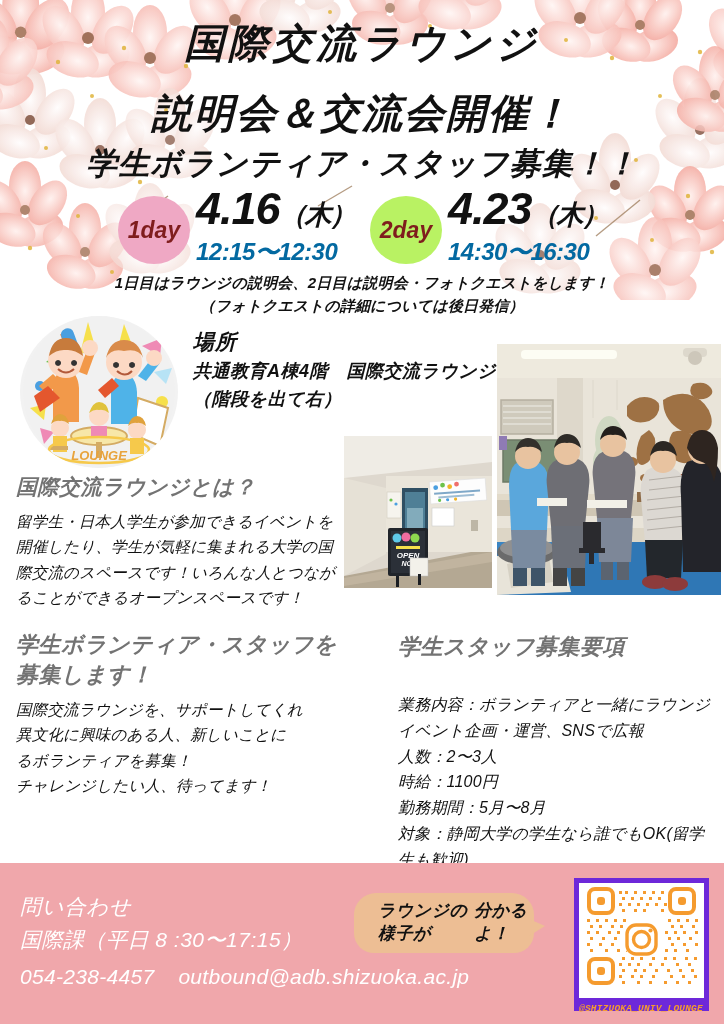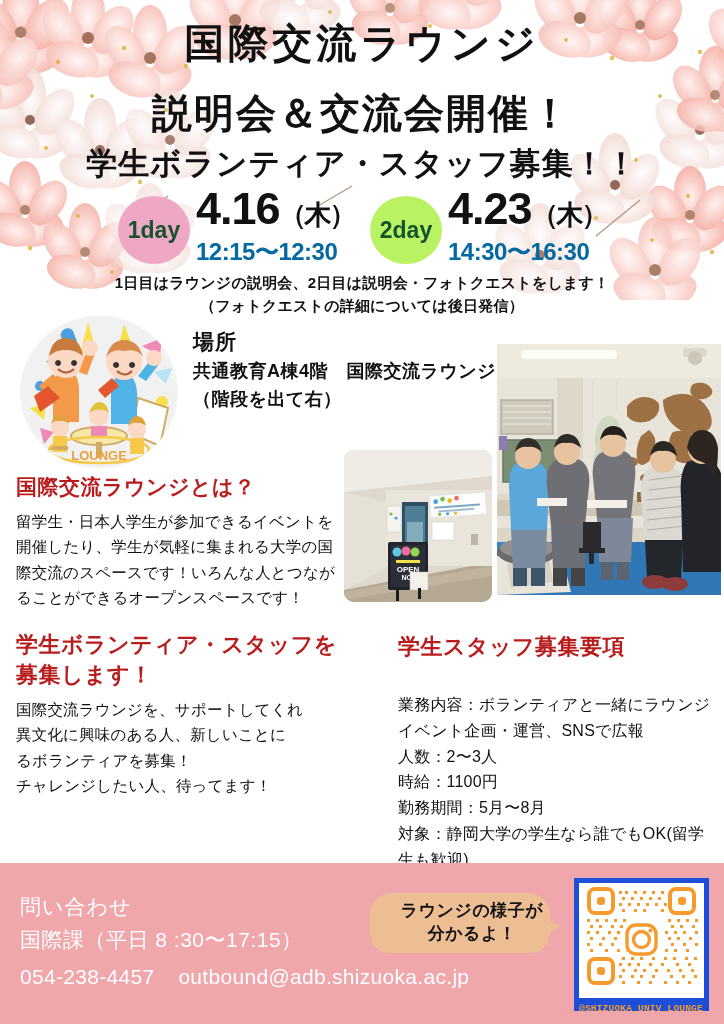--- a/index.html
+++ b/index.html
@@ -4,21 +4,21 @@
 <style>
   * { margin:0; padding:0; box-sizing:border-box; }
   html,body { width:724px; height:1024px; }
   body {
     font-family: "Liberation Sans", "DejaVu Sans", sans-serif;
     background:#ffffff;
     position:relative;
     overflow:hidden;
     color:#1a1a1a;
   }
-  .poster { position:relative; width:724px; height:836px; background:#fff; }
+  .poster { position:relative; width:724px; height:836px; background:#fff;font-style:italic; }
 
   
   .sakura-layer { position:absolute; left:0; top:0; width:724px; height:300px;
     pointer-events:none; z-index:1; }
 
   
   .header-titles { position:absolute; left:0; top:18px; width:724px; z-index:3;
     text-align:center; }
   .title-1 { font-size:40px; font-weight:bold; letter-spacing:4px; line-height:1.25;
     color:#111; }
@@ -27,21 +27,21 @@
   .title-3 { font-size:31px; font-weight:bold; letter-spacing:1px; line-height:1.3;
     color:#111; margin-top:6px; }
 
   
   .dates { position:absolute; top:188px; left:0; width:724px; height:75px; z-index:3; }
   .day-group { position:absolute; display:flex; align-items:flex-start; }
   .g1 { left:118px; top:0; }
   .g2 { left:370px; top:0; }
   .badge { width:72px; height:68px; border-radius:50%;
     display:flex; align-items:center; justify-content:center;
-    font-size:23px; font-weight:bold; color:#14532d; flex:none; margin-top:8px;}
+    font-size:23px; font-weight:bold; color:#7f1d1d; flex:none; margin-top:8px;}
   .badge-1 { background:#efa8c4; }
   .badge-2 { background:#b9f263; }
   .date-block { margin-left:6px; }
   .date-main { font-size:45px; font-weight:bold; line-height:0.95; color:#111;
     white-space:nowrap; letter-spacing:-1px; }
   .date-main .dow { font-size:27px; letter-spacing:-2px; }
   .date-time { font-size:24px; font-weight:bold; color:#0369a1; line-height:1.15;
     margin-top:7px; letter-spacing:-0.5px;}
 
   .note-lines { position:absolute; top:272px; left:0; width:724px; text-align:center;
@@ -54,57 +54,57 @@
     border-radius:50%; overflow:hidden; background:#f2f2f2; z-index:3; }
 
   
   .place { position:absolute; left:193px; top:328px; z-index:3; }
   .place-label { font-size:21px; font-weight:bold; color:#111; letter-spacing:1px;}
   .place-line { font-size:18px; font-weight:bold; color:#111; line-height:1.45;
     letter-spacing:0.5px; margin-top:2px;}
 
   
   .photo { position:absolute; z-index:2; overflow:hidden; background:#d8d4cd; }
-  .photo-corridor { left:344px; top:450px; width:148px; height:152px;border-radius:10px; }
+  .photo-corridor { left:344px; top:436px; width:148px; height:152px; }
   .photo-lounge  { left:497px; top:344px; width:224px; height:251px; }
 
   
   .sec { position:absolute; z-index:3; }
   .sec-about   { left:16px; top:473px; width:320px; }
   .sec-recruit { left:16px; top:630px; width:365px; }
   .sec-terms   { left:398px; top:632px; width:320px; }
 
-  .h2 { font-size:21px; font-weight:bold; color:#b91c1c; line-height:1.35;
+  .h2 { font-size:21px; font-weight:bold; color:#737373; line-height:1.35;
     letter-spacing:0.5px; }
   .h2-big { font-size:22px; }
   .body-text { font-size:15.5px; color:#111; line-height:1.62; letter-spacing:0.2px;
     margin-top:8px; }
   .terms-text { font-size:16px; color:#111; line-height:1.62; letter-spacing:0.2px;
     margin-top:30px; }
 
   
   .footer { position:absolute; left:0; top:863px; width:724px; height:161px;
     background:#f0a7ab; z-index:4; }
   .contact { position:absolute; left:20px; top:28px; color:#fff; }
   .contact-l1 { font-size:21px; line-height:1.55; letter-spacing:1px; }
   .contact-l2 { font-size:21px; line-height:1.55; letter-spacing:0.5px; }
   .contact-l3 { font-size:21px; letter-spacing:0.3px; margin-top:9px; }
   .contact-l3 .mail { margin-left:24px; }
 
-  .bubble { position:absolute; left:370px; top:893px; width:180px; height:60px;
+  .bubble { position:absolute; left:354px; top:893px; width:180px; height:60px;
     background:#edbe94; border-radius:22px 22px 20px 20px; z-index:5;
-    display:flex; flex-direction:column; align-items:center; justify-content:center;padding-left:24px;}
+    display:flex; flex-direction:row; align-items:center; justify-content:center;padding-left:24px;}
   .bubble-tail { position:absolute; right:-11px; top:26px; width:0; height:0;
     border-left:16px solid #edbe94; border-top:7px solid transparent;
     border-bottom:10px solid transparent; }
   .bubble-line { font-size:17px; font-weight:bold; color:#111; line-height:1.35;
     letter-spacing:0.5px; }
 
   .qr-card { position:absolute; left:574px; top:878px; width:135px; height:133px;
-    background:#1d4ed8; z-index:5; padding:5px 18px 2px 5px; }
+    background:#6d28d9; z-index:5; padding:5px 18px 2px 5px; }
   .qr-handle { text-align:center; font-size:9.5px; font-weight:bold; color:#f59b2e;
     letter-spacing:0.2px; margin-top:1px; font-family:"Liberation Mono", monospace; }
 </style>
 </head>
 <body>
 
 <div class="poster">
 
   <div class="sakura-layer">
     <svg width="724" height="300" viewBox="0 0 724 300">

